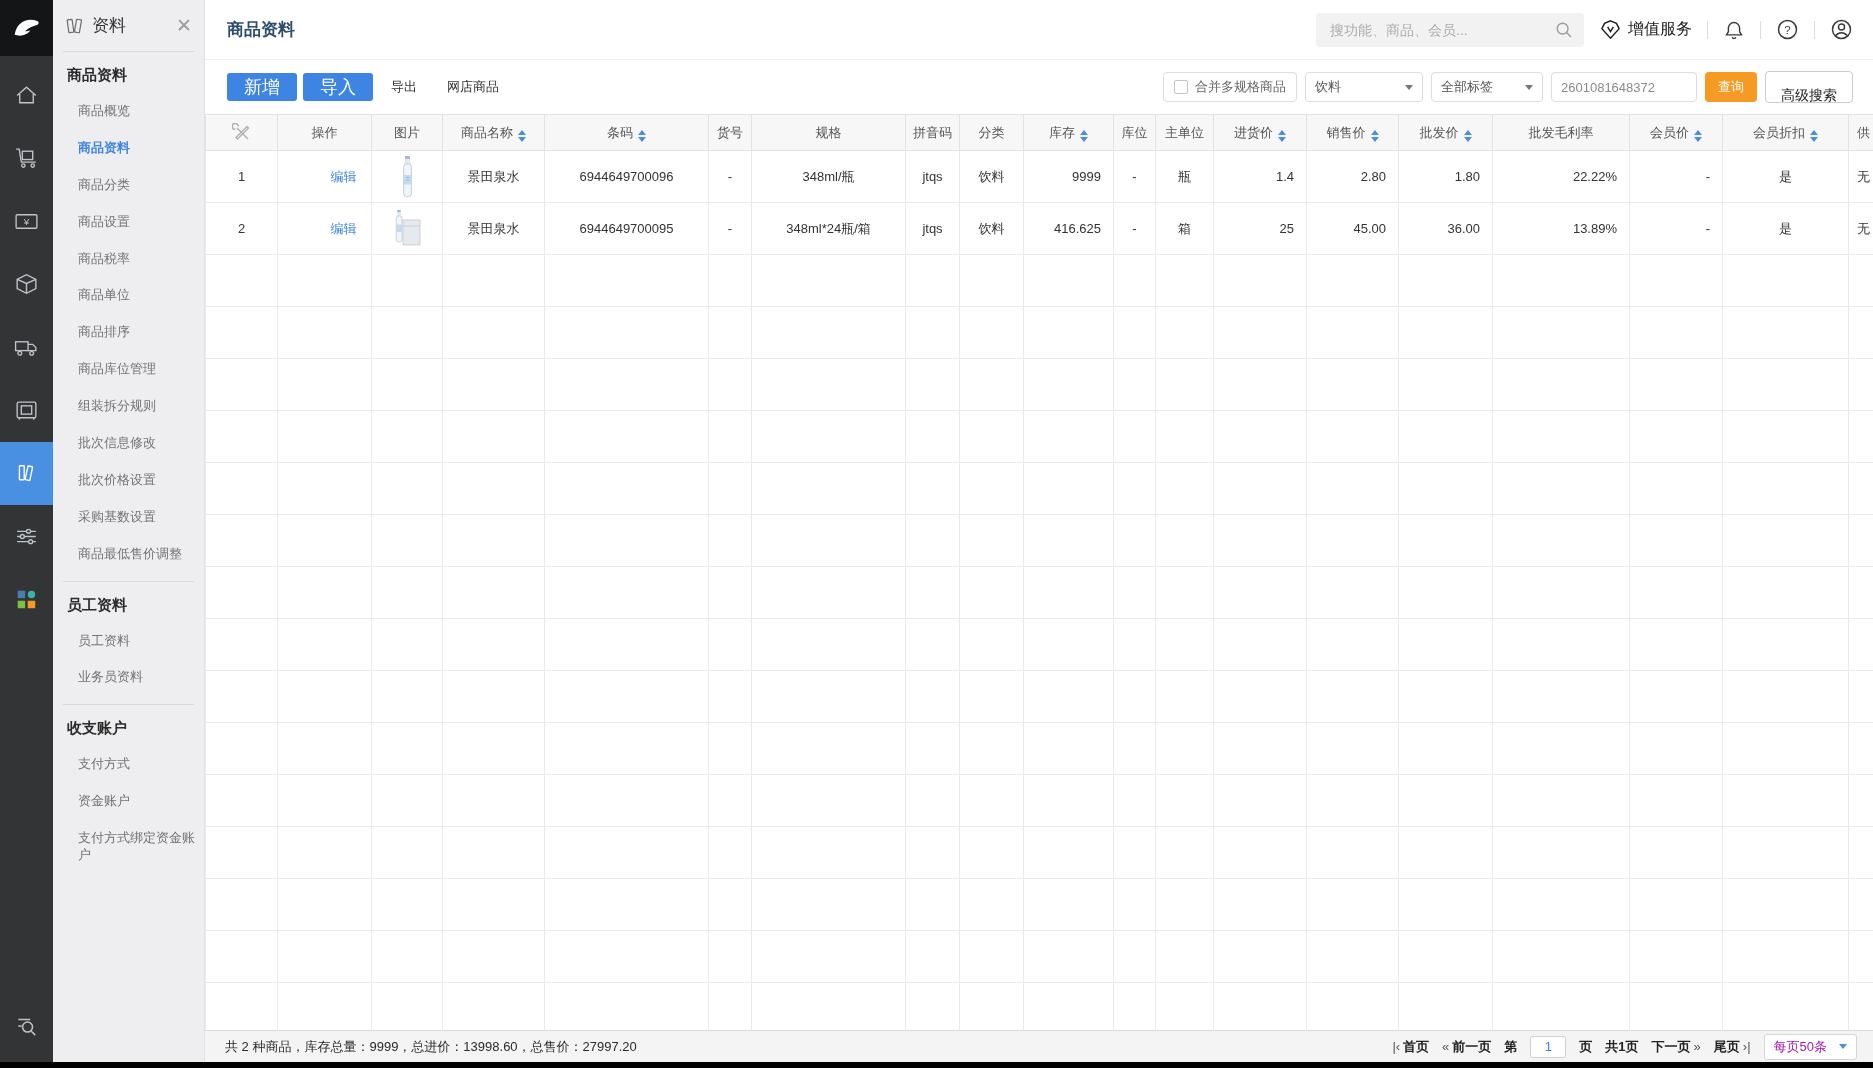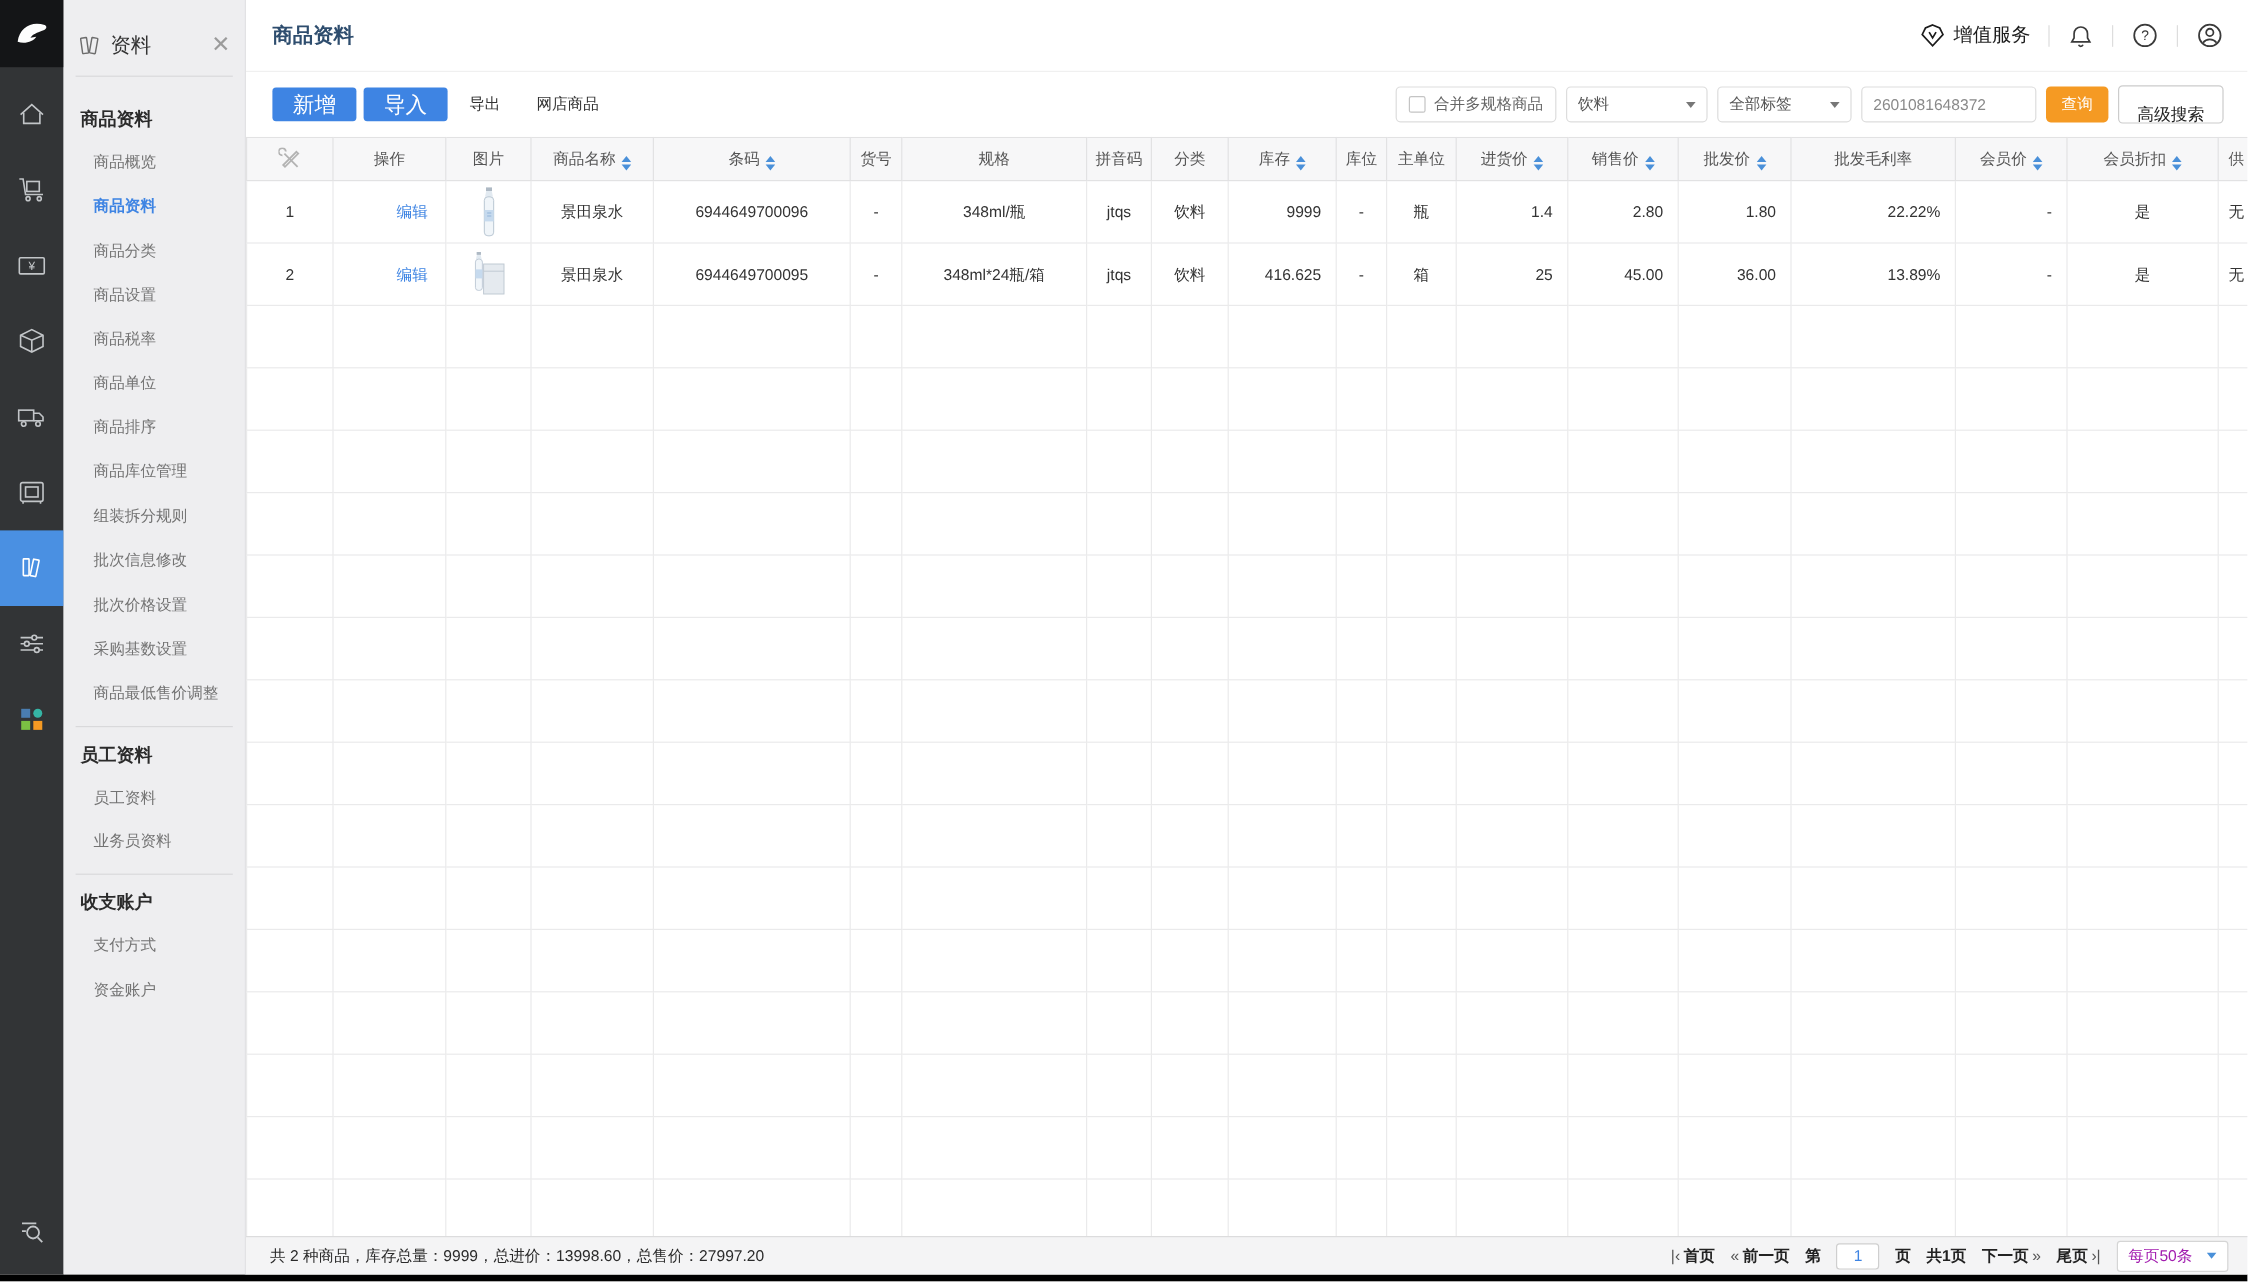--- a/index.html
+++ b/index.html
@@ -10,21 +10,21 @@
   .rail { width:53px; background:#323436; display:flex; flex-direction:column; align-items:center; flex-shrink:0; }
   .logo { width:53px; height:56px; background:#141517; display:flex; align-items:center; justify-content:center; }
   .rail-items { display:flex; flex-direction:column; width:53px; padding-top:8px; }
   .rail-item { width:53px; height:63px; display:flex; align-items:center; justify-content:center; cursor:pointer; }
   .rail-item.active { background:#4a90e2; }
   .rail-spacer { flex:1; }
   .rail-bottom { width:53px; height:72px; display:flex; align-items:center; justify-content:center; }
 
   
   .sidebar { width:152px; background:#eeeef0; flex-shrink:0; overflow:hidden; border-right:1px solid #e2e2e4; }
-  .sb-title { height:52px; margin:12px 10px; border-bottom:1px solid #d9d9db; display:flex; align-items:center; gap:7px; padding:0 2px; }
+  .sb-title { height:52px; margin:0 10px; border-bottom:1px solid #d9d9db; display:flex; align-items:center; gap:7px; padding:0 2px; }
   .sb-title-text { font-size:17px; color:#333; }
   .sb-close { margin-left:auto; color:#9b9b9b; font-size:19px; cursor:pointer; line-height:1; }
   .sb-section-header { font-size:15px; font-weight:bold; color:#2b2b2b; padding:14px 0 8px 14px; }
   .sb-item { font-size:13px; color:#737373; padding:10px 4px 10px 25px; cursor:pointer; line-height:1.3; }
   .sb-item.active { color:#3e84e3; font-weight:bold; }
   .sb-divider { border-top:1px solid #d9d9db; margin:8px 10px 0 10px; }
 
   
   .main { flex:1; display:flex; flex-direction:column; min-width:0; background:#fff; }
 
@@ -195,28 +195,38 @@
         <div class="sb-item">采购基数设置</div>
         <div class="sb-item">商品最低售价调整</div>
         <div class="sb-divider"></div>
         <div class="sb-section-header">员工资料</div>
         <div class="sb-item">员工资料</div>
         <div class="sb-item">业务员资料</div>
         <div class="sb-divider"></div>
         <div class="sb-section-header">收支账户</div>
         <div class="sb-item">支付方式</div>
         <div class="sb-item">资金账户</div>
+        <div class="sb-item">支付方式绑定资金账户</div>
       </div>
   </nav>
 
   <main class="main">
 
     <header class="topbar">
       <h1 class="page-title">商品资料</h1>
       <div class="top-right">
+        <div class="search-box">
+          <input type="text" placeholder="搜功能、商品、会员..." style="">
+          <span class="icon-btn">
+            <svg width="20" height="20" viewBox="0 0 20 20" fill="none" stroke="#9c9c9c" stroke-width="1.4">
+              <circle cx="8.6" cy="8.6" r="5.4"></circle>
+                <path d="M12.6 12.6 L17 17"></path>
+            </svg>
+          </span>
+        </div>
         <div class="vas">
           <svg width="23" height="23" viewBox="0 0 24 24" fill="none" stroke="#1c1c1c" stroke-width="1.5">
             <path d="M12 3 L18.2 5.6 L21 11.2 L12 21 L3 11.2 L5.8 5.6 Z"></path>
             <path d="M9 9.2 L12 14.2 L15 9.2"></path>
           </svg>
           <span>增值服务</span>
         </div>
         <span class="v-div"></span>
         <span class="icon-btn">
           <svg width="22" height="22" viewBox="0 0 22 22" fill="none" stroke="#3a3a3a" stroke-width="1.4">

